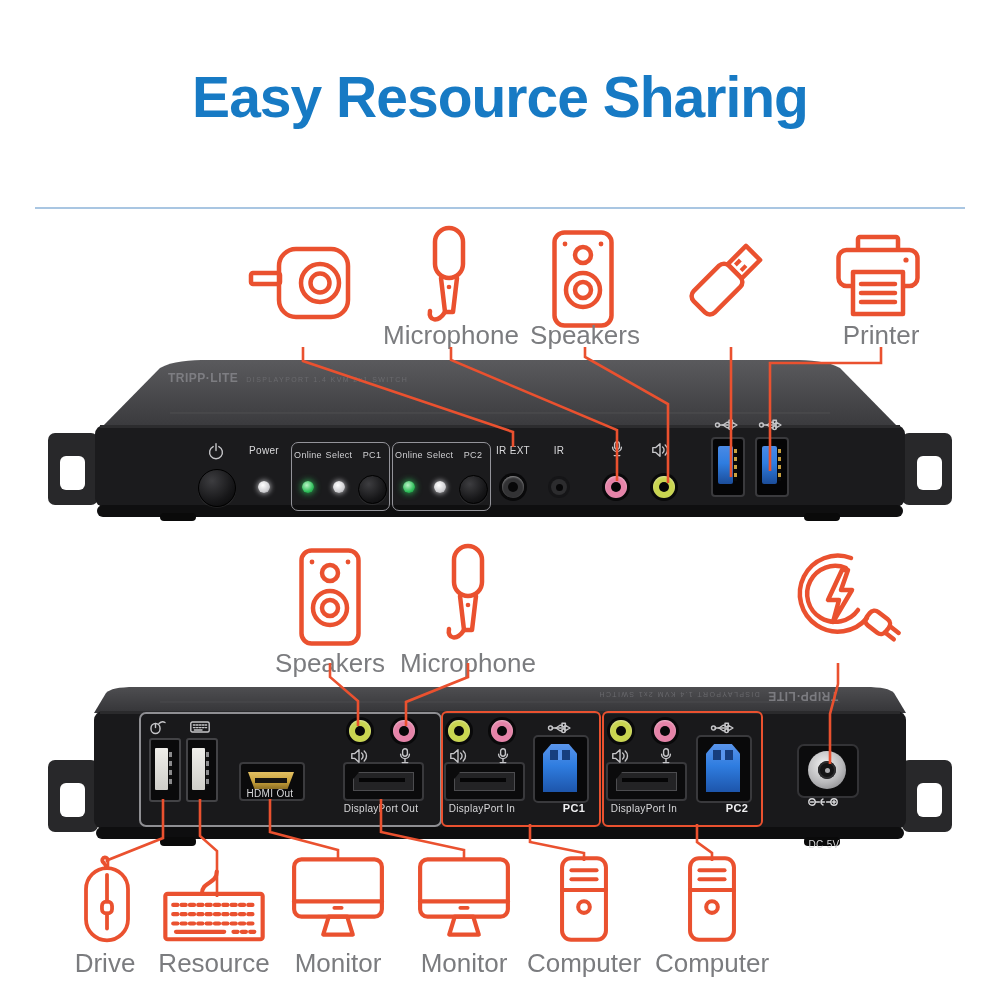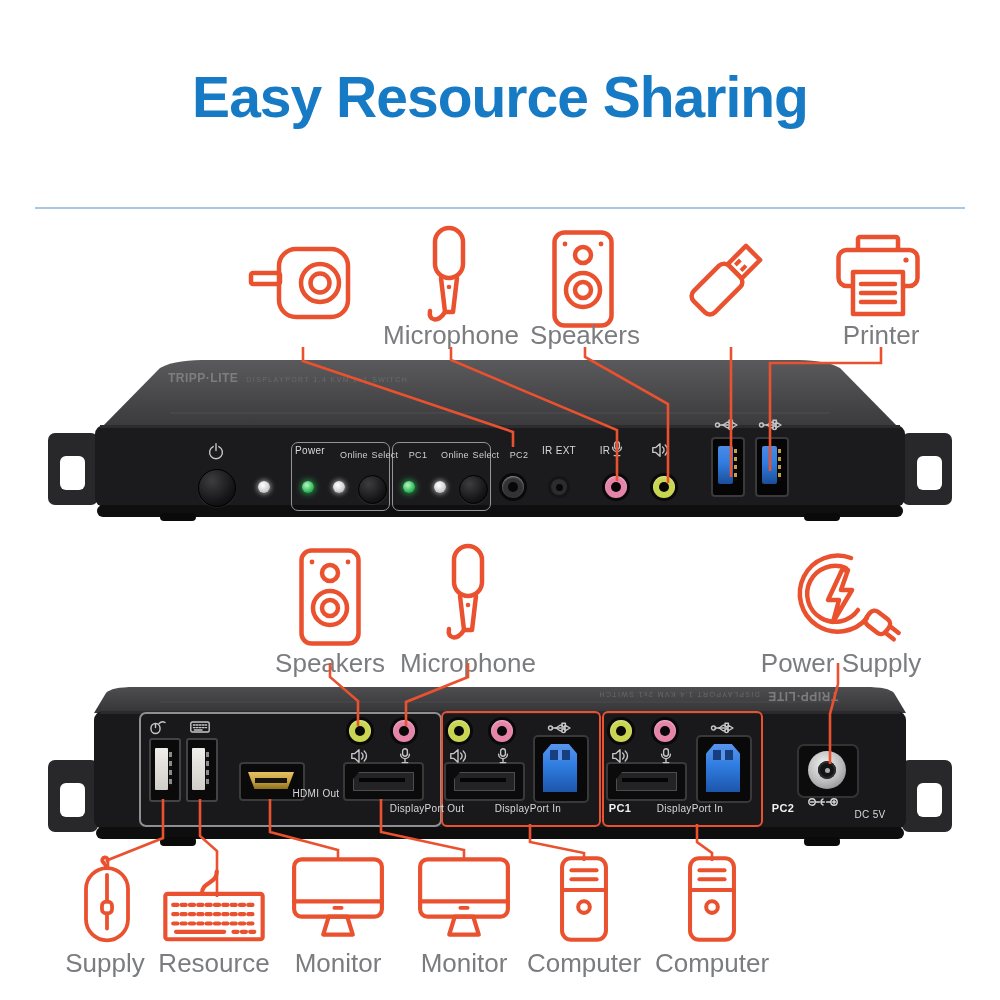--- a/index.html
+++ b/index.html
@@ -26,21 +26,21 @@
 
   
   svg.leaders{position:absolute;left:0;top:0;z-index:6;pointer-events:none;}
   svg.leaders path{stroke:var(--accent-orange);stroke-width:2.6;fill:none;}
 
   
   svg.chassis{position:absolute;z-index:1;}
 
   
   .plbl{position:absolute;transform:translateX(-50%);white-space:nowrap;z-index:4;
-        font-size:10px;color:#d9d9db;letter-spacing:.3px;margin-left:46px;}
+        font-size:10px;color:#d9d9db;letter-spacing:.3px;}
   .plbl.sm{font-size:9px;color:#cfcfd2;}
   .plbl.bold{font-weight:700;font-size:11px;color:#f0f0f2;}
   .brand{position:absolute;z-index:2;color:#85858a;font-size:12px;font-weight:700;
          letter-spacing:.5px;white-space:nowrap;opacity:.85;}
   .brand .model{font-size:7px;font-weight:400;letter-spacing:1.4px;color:#6e6e72;margin-left:8px;}
 
   
   .jack{position:absolute;z-index:3;width:22px;height:22px;border-radius:50%;
         box-shadow:0 0 0 3px #09090a, inset 0 1px 2px rgba(255,255,255,.45);}
   .jack::after{content:"";position:absolute;left:50%;top:50%;width:10px;height:10px;margin:-5px 0 0 -5px;
@@ -326,21 +326,20 @@
   <svg class="oicon" style="left:788px;top:548px" width="112" height="100" viewBox="0 0 112 100">
     <path d="M63,10 A38,38 0 1 0 79,70"></path>
       <path d="M58,20 A28,28 0 1 0 70,62"></path>
     <path d="M54,22 L40,52 H51 L45,74 L64,42 H53 L60,22 Z"></path>
     <g transform="rotate(38 92 78)">
         <rect x="76" y="68" width="24" height="17" rx="6"></rect>
       <path d="M100,72 H111"></path>
         <path d="M100,80 H111"></path>
       </g>
   </svg>
-  <div class="lbl" style="left:841px;top:648px">Power Supply</div>
 
   <svg class="chassis" style="left:40px;top:680px" width="920" height="175" viewBox="0 0 920 175">
     <defs>
       <linearGradient id="gtopB" x1="0" y1="0" x2="0" y2="1">
         <stop offset="0" stop-color="#4e4e51"></stop>
           <stop offset="1" stop-color="#353538"></stop>
       </linearGradient>
     </defs>
     <rect x="8" y="80" width="50" height="72" rx="7" fill="#28282a"></rect>
     <rect x="20" y="103" width="25" height="34" rx="6" fill="#ffffff"></rect>
@@ -415,30 +414,30 @@
   <div class="usbb" style="left:696px;top:735px"></div>
   <div class="plbl bold" style="left:737px;top:802px">PC2</div>
 
   <div class="dc" style="left:797px;top:744px">
     <div class="ring"></div>
       <div class="pin"></div>
   </div>
   <svg class="pglyph" style="left:808px;top:797px;color:#d8d8da" width="30" height="10" viewBox="0 0 30 10">
       <use href="#g-pol"></use>
     </svg>
-  <div class="plbl" style="left:824px;top:809px">DC 5V</div>
+  <div class="plbl" style="left:824px;top:839px">DC 5V</div>
 
   <svg class="oicon" style="left:82px;top:858px" width="50" height="84" viewBox="0 0 56 100">
     <rect x="3" y="12" width="50" height="86" rx="25"></rect>
     <path d="M27,12 C27,5 21,6 22.5,1.5 C24,-2 30,-1 28.5,3.5"></path>
     <path d="M28,20 V52"></path>
       <rect x="22" y="52" width="12" height="14" rx="5"></rect>
       <path d="M28,66 V84"></path>
   </svg>
-  <div class="lbl" style="left:105px;top:948px">Supply</div>
+  <div class="lbl" style="left:105px;top:948px">Drive</div>
 
   <svg class="oicon" style="left:162px;top:866px" width="104" height="76" viewBox="0 0 110 82">
     <path d="M42,30 C42,16 58,20 58,6"></path>
     <rect x="2.5" y="30" width="105" height="49" rx="2.5"></rect>
     <path d="M11,42 H99" stroke-dasharray="4.5,4.5"></path>
       <path d="M11,52 H99" stroke-dasharray="4.5,4.5"></path>
     <path d="M11,62 H99" stroke-dasharray="4.5,4.5"></path>
       <path d="M14,71 H66"></path>
       <path d="M76,71 H99" stroke-dasharray="4.5,4.5"></path>
   </svg>

